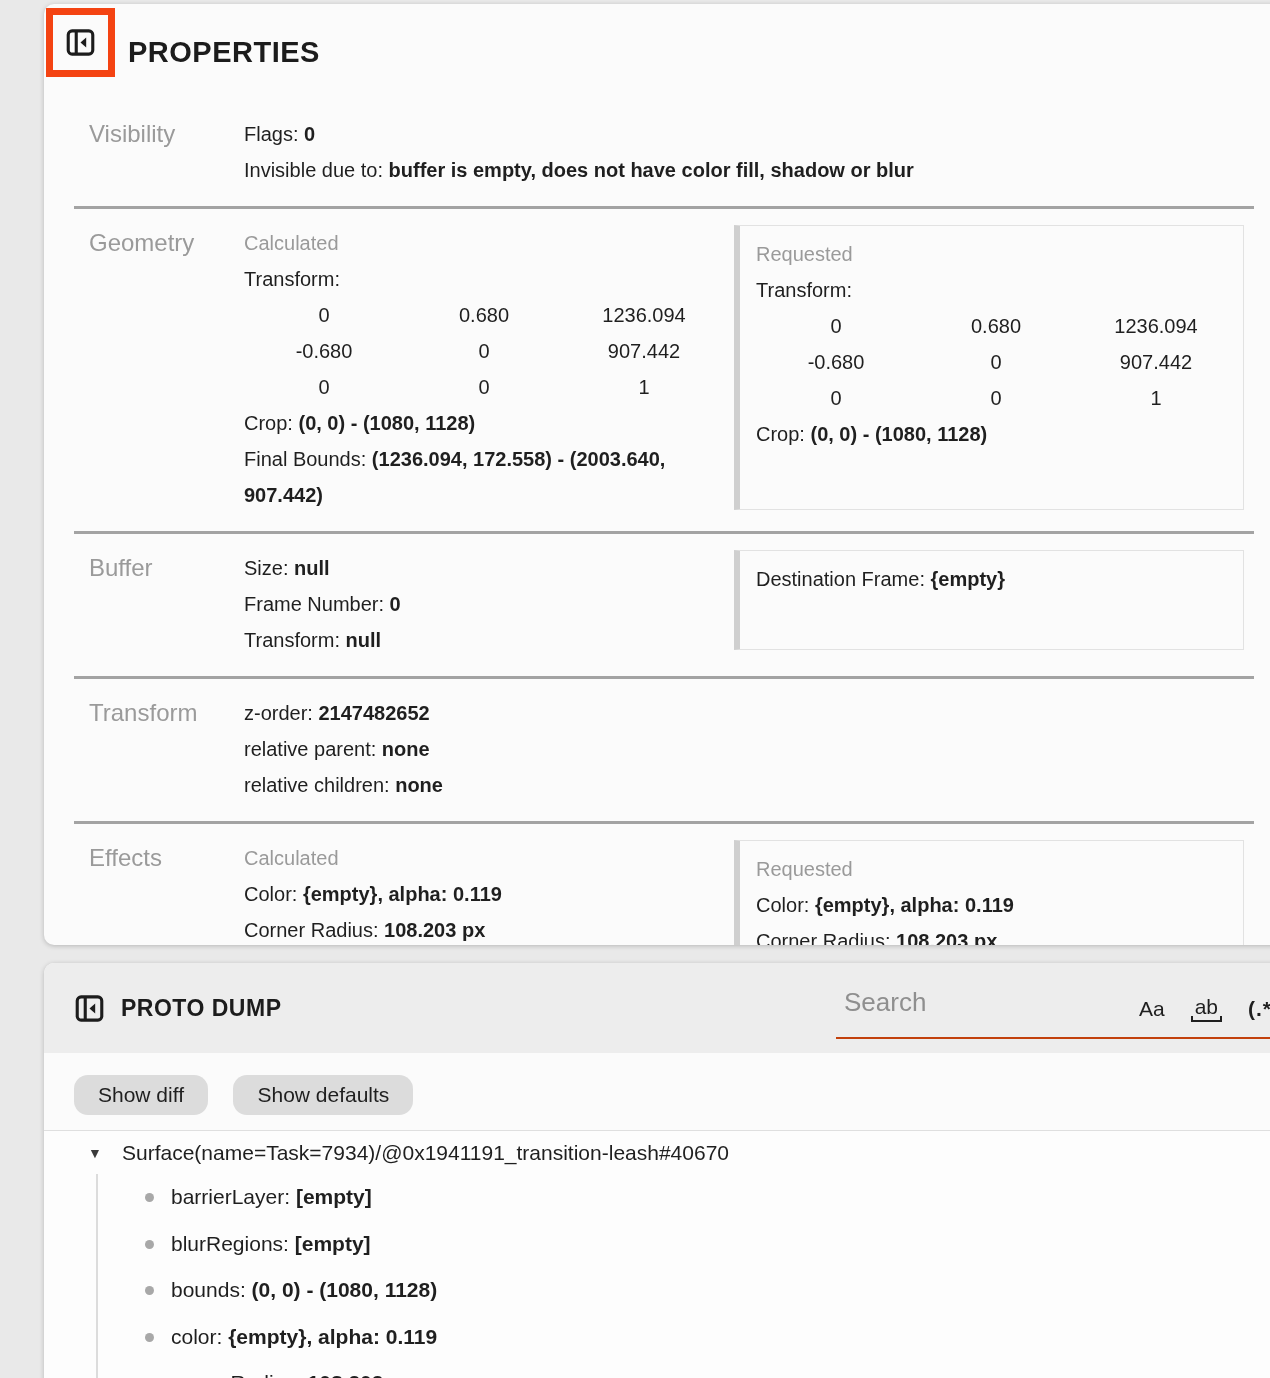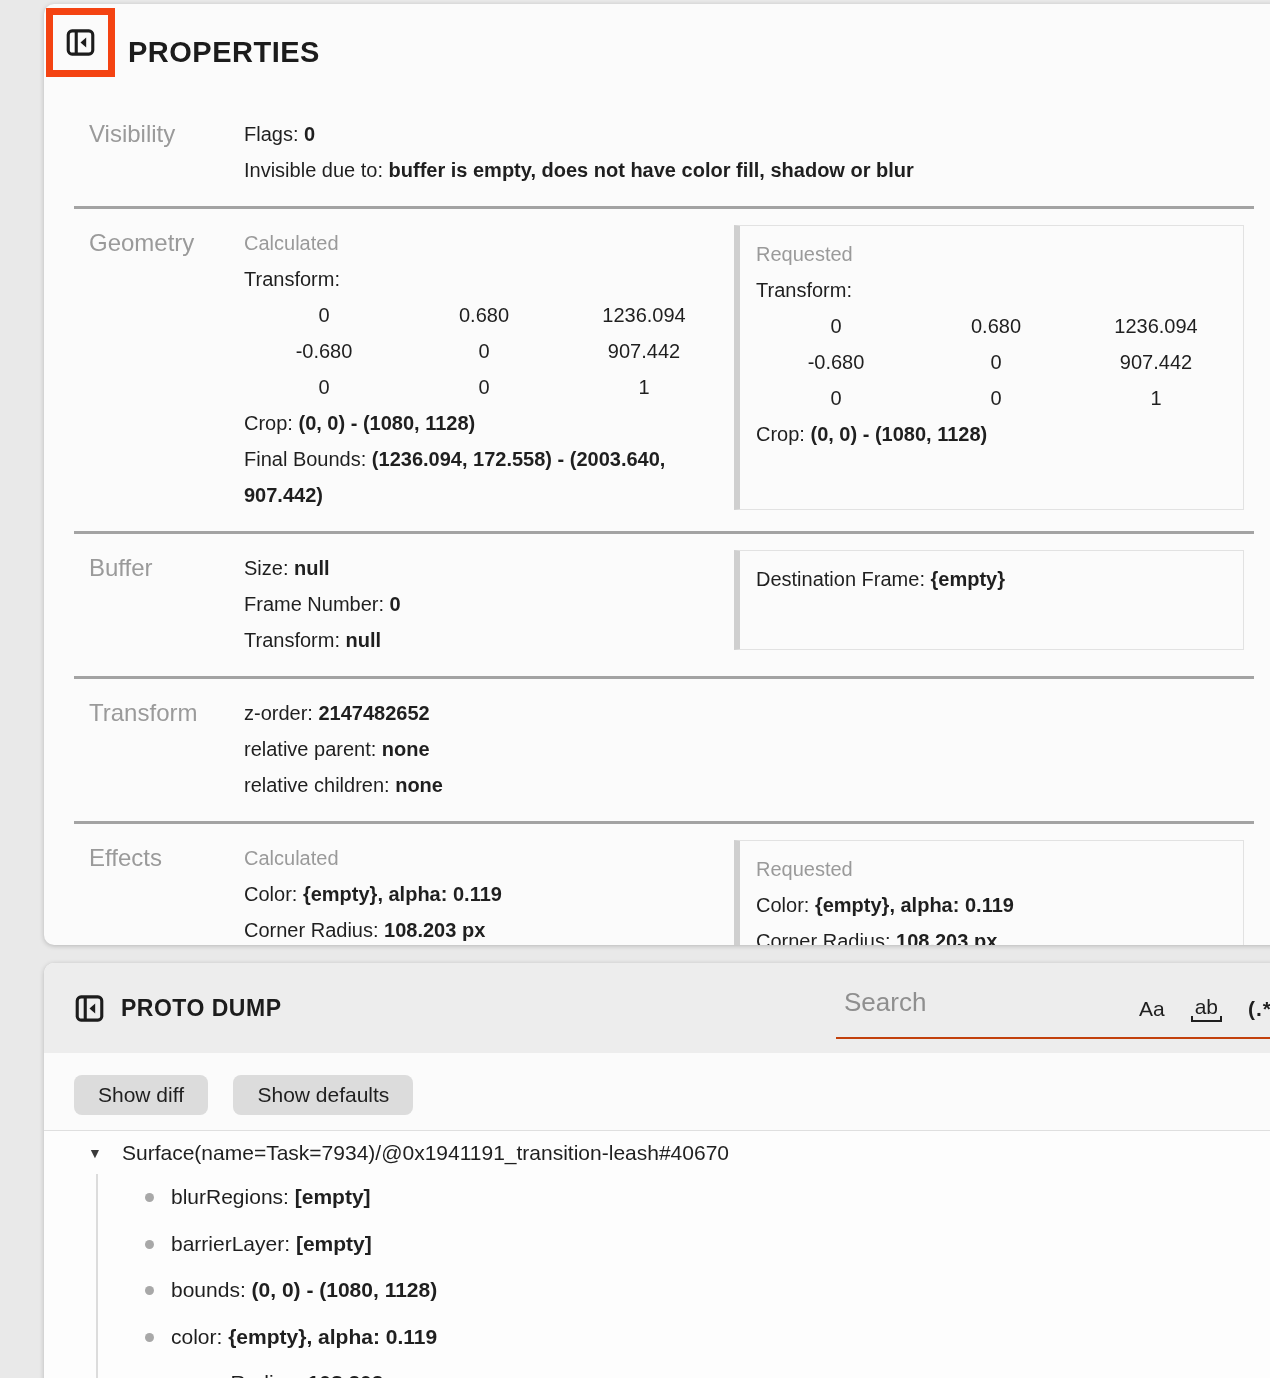--- a/index.html
+++ b/index.html
@@ -113,21 +113,21 @@
   .match-word-opt::before { left: -2px; }
   .match-word-opt::after { right: -2px; }
   .regex-opt { font-weight: 700; letter-spacing: 1px; }
 
   .proto-buttons { padding: 22px 0 20px 30px; background: #fbfbfb; }
   .chip-btn {
     display: inline-block; border: none; cursor: pointer;
     background: #dcdcdc; color: #1f1f1f;
     font-family: "Liberation Sans", sans-serif;
     font-size: 21px; font-weight: 500;
-    padding: 8px 24px; border-radius: 8px; margin-right: 21px;
+    padding: 8px 24px; border-radius: 14px; margin-right: 21px;
   }
   .proto-tree {
     position: absolute; top: 167px; left: 0; right: 0; bottom: 0;
     border-top: 1px solid #dfdfdf;
     background: #fdfdfd;
   }
   .tree-inner { position: absolute; top: 0; left: 0; right: 28px; bottom: 0; overflow: hidden; }
   .tree-root {
     position: relative; height: 43px;
     display: flex; align-items: center;
@@ -293,22 +293,22 @@
     <button class="chip-btn">Show defaults</button>
   </div>
 
   <div class="proto-tree">
     <div class="tree-inner">
       <div class="tree-root">
         <span class="caret">▼</span>
         <span class="root-text">Surface(name=Task=7934)/@0x1941191_transition-leash#40670</span>
       </div>
       <div class="guide-line"></div>
+      <div class="tree-node"><span>barrierLayer: </span><span class="v">[empty]</span></div>
       <div class="tree-node"><span>blurRegions: </span><span class="v">[empty]</span></div>
-      <div class="tree-node"><span>barrierLayer: </span><span class="v">[empty]</span></div>
       <div class="tree-node"><span>bounds: </span><span class="v">(0, 0) - (1080, 1128)</span></div>
       <div class="tree-node"><span>color: </span><span class="v">{empty}, alpha: 0.119</span></div>
       <div class="tree-node"><span>cornerRadius: </span><span class="v">108.203</span></div>
     </div>
     <div class="sbar" id="proto-sbar">
       <div class="sbar-arrow" id="proto-up">▲</div>
       <div class="sbar-thumb" id="proto-thumb"></div>
     </div>
   </div>
 </div>

